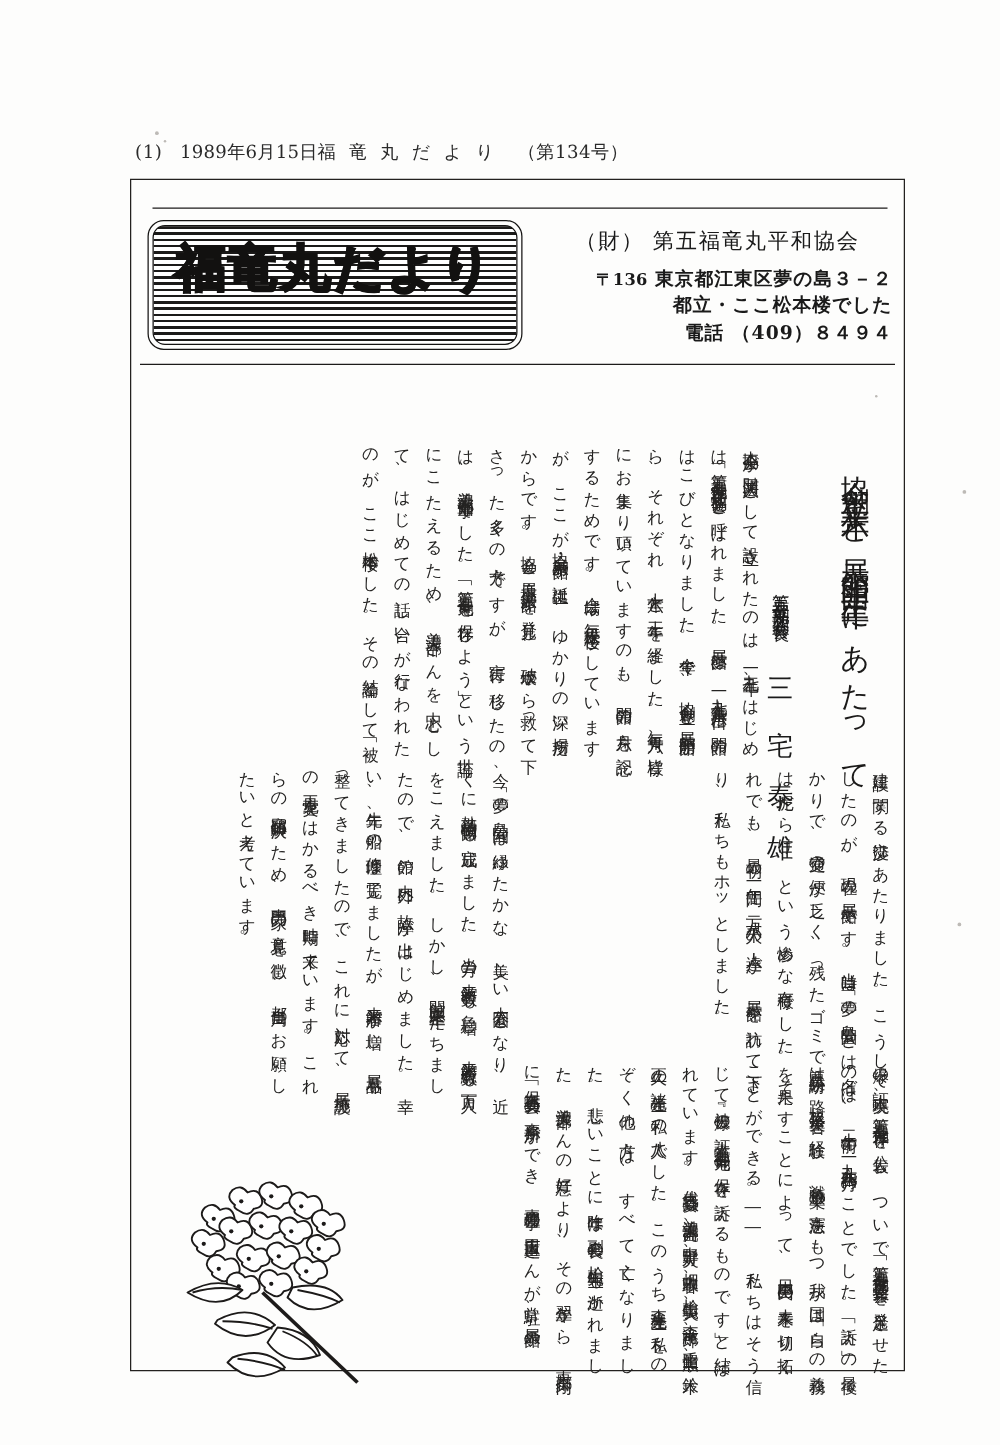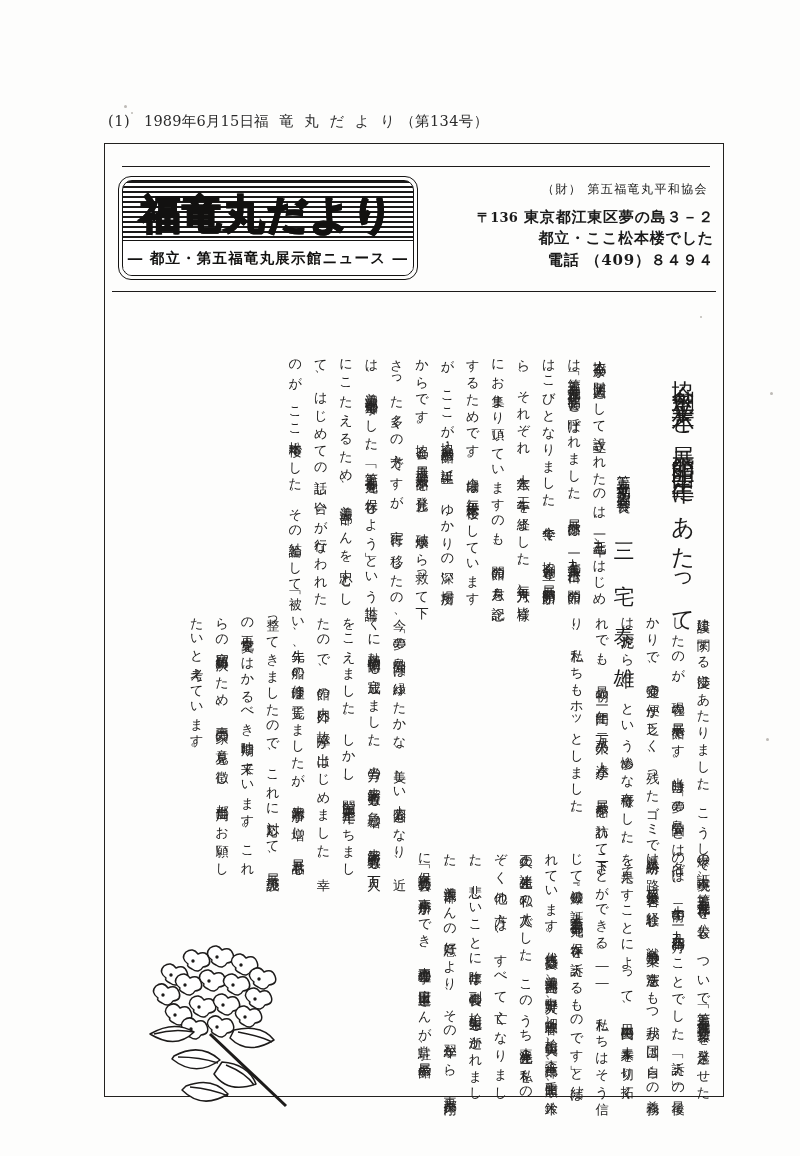--- a/index.html
+++ b/index.html
@@ -35,21 +35,21 @@
     align-items: baseline;
     font-size: 14.5px;
     letter-spacing: 0.5px;
     color: #2a2a2a;
   }
   #running-head .page-no { width: 34px; }
   #running-head .issue-date { margin-left: 2px; letter-spacing: 0.2px; }
   #running-head .paper-name {
     letter-spacing: 3px;
   }
-  #running-head .issue-no { letter-spacing: 0.4px; margin-left: 2px; }
+  #running-head .issue-no { letter-spacing: 0.4px; margin-left: 16px; }
 
   
   #page-frame {
     position: absolute;
     left: 104px;
     top: 143px;
     width: 620px;
     height: 954px;
     border: 1.6px solid #23211f;
     box-sizing: border-box;
@@ -141,25 +141,25 @@
     position: absolute;
     left: 440px;
     top: 181px;
     width: 278px;
     height: 102px;
     text-align: right;
     padding-right: 4px;
     box-sizing: border-box;
   }
   #publisher .org {
-    font-size: 12px;
+    font-size: 17px;
     letter-spacing: 1.4px;
     margin-bottom: 9px;
     white-space: nowrap;
-    text-align: right;
+    text-align: center;
     padding-right: 6px;
   }
   #publisher .addr-line {
     font-size: 15px;
     letter-spacing: 0.8px;
     line-height: 1.42;
     white-space: nowrap;
     font-weight: bold;
   }
   #publisher .zip { font-size: 13px; letter-spacing: 0.2px; }
@@ -269,23 +269,20 @@
     <span class="issue-no">（第134号）</span>
   </div>
 
   <div id="page-frame"></div>
   <div id="frame-rule-top"></div>
   <div id="frame-rule-mid"></div>
 
   <div id="masthead">
     <div id="masthead-inner">
       <div id="masthead-title">福竜丸だより</div>
-      <div id="masthead-sub-band">
-        <span id="masthead-sub">― 都立・第五福竜丸展示館ニュース ―</span>
-      </div>
     </div>
   </div>
 
   <div id="publisher">
     <div class="org">（財） 第五福竜丸平和協会</div>
     <div class="addr-line">
       <span class="zip">〒136</span>
       <span>東京都江東区夢の島３－２</span>
     </div>
     <div class="addr-line">都立・ここ松本楼でした</div>

